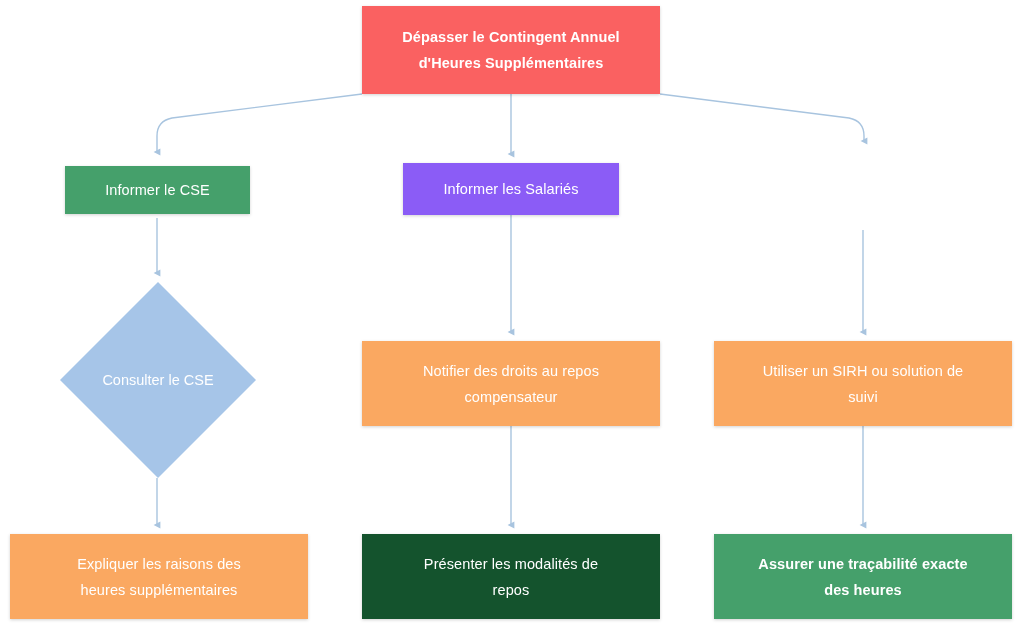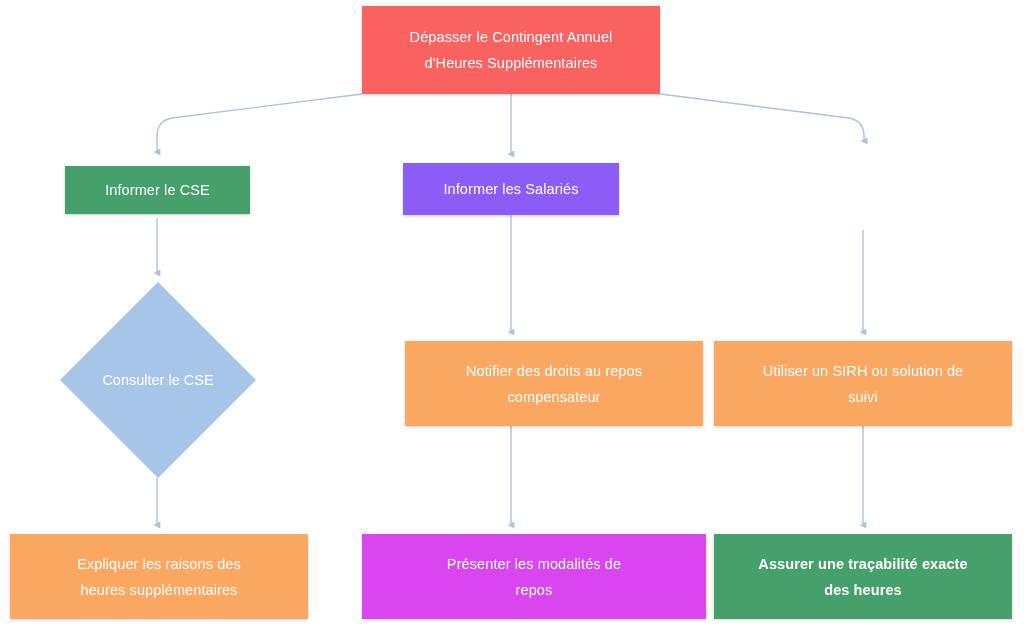--- a/index.html
+++ b/index.html
@@ -79,54 +79,54 @@
 
     <path d="M511,215 L511,332" fill="none" stroke="#A8C4DF" stroke-width="1.4" marker-end="url(#arrowhead)"></path>
 
     <path d="M511,426 L511,525" fill="none" stroke="#A8C4DF" stroke-width="1.4" marker-end="url(#arrowhead)"></path>
 
     <path d="M863,230 L863,332" fill="none" stroke="#A8C4DF" stroke-width="1.4" marker-end="url(#arrowhead)"></path>
 
     <path d="M863,426 L863,525" fill="none" stroke="#A8C4DF" stroke-width="1.4" marker-end="url(#arrowhead)"></path>
   </svg>
 
-  <div class="node" style="left: 362px; top: 6px; width: 298px; height: 88px; background: rgb(250, 97, 97);">
+  <div class="node" style="left: 362px; top: 6px; width: 298px; height: 88px; background: rgb(250, 97, 97); font-weight: bold;">
     <span class="label">Dépasser le Contingent Annuel
 d'Heures Supplémentaires</span>
   </div>
 
   <div class="node" style="left: 65px; top: 166px; width: 185px; height: 48px; background: rgb(69, 160, 107);">
     <span class="label">Informer le CSE</span>
   </div>
 
   <div class="node" style="left: 403px; top: 163px; width: 216px; height: 52px; background: #8b5cf6;">
     <span class="label">Informer les Salariés</span>
   </div>
 
 
   <div class="node-diamond" style="left: 60px; top: 282px; width: 196px; height: 196px; background: rgb(166, 197, 232); box-shadow: none;">
     <span class="label">Consulter le CSE</span>
   </div>
 
-  <div class="node" style="left: 362px; top: 341px; width: 298px; height: 85px; background: rgb(250, 168, 97); margin-left: 43px;">
+  <div class="node" style="left: 362px; top: 341px; width: 298px; height: 85px; background: rgb(250, 168, 97);">
     <span class="label">Notifier des droits au repos
 compensateur</span>
   </div>
 
   <div class="node" style="left: 714px; top: 341px; width: 298px; height: 85px; background: rgb(250, 168, 97);">
     <span class="label">Utiliser un SIRH ou solution de
 suivi</span>
   </div>
 
   <div class="node" style="left: 10px; top: 534px; width: 298px; height: 85px; background: rgb(250, 168, 97);">
     <span class="label">Expliquer les raisons des
 heures supplémentaires</span>
   </div>
 
-  <div class="node" style="left: 362px; top: 534px; width: 344px; height: 85px; background: #d946ef;">
+  <div class="node" style="left: 362px; top: 534px; width: 298px; height: 85px; background: #14532d;">
     <span class="label">Présenter les modalités de
 repos</span>
   </div>
 
   <div class="node" style="left: 714px; top: 534px; width: 298px; height: 85px; background: rgb(69, 160, 107); font-weight: bold;">
     <span class="label">Assurer une traçabilité exacte
 des heures</span>
   </div>
 
 </div>

